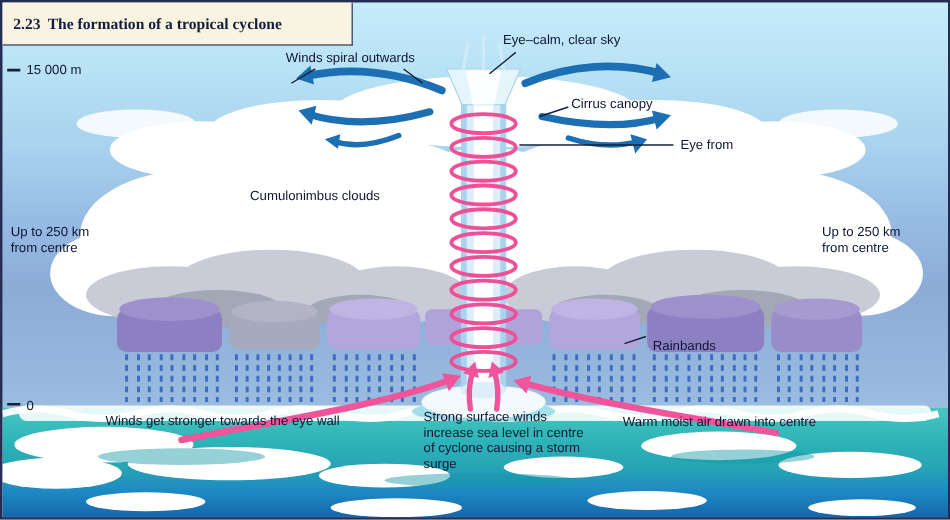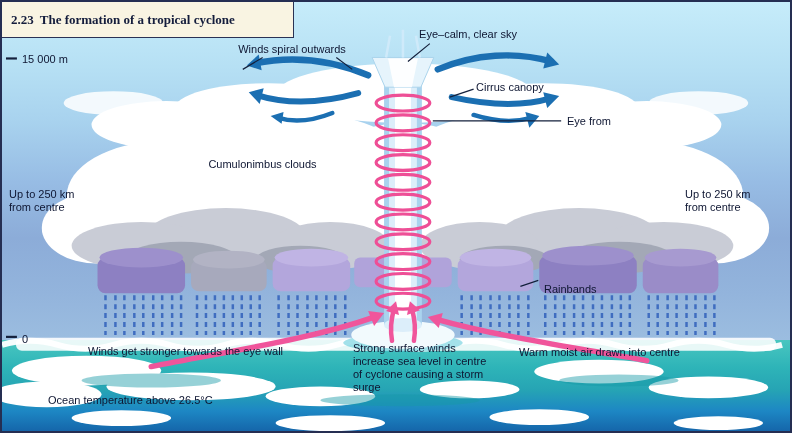--- a/index.html
+++ b/index.html
@@ -200,20 +200,19 @@
   <div class="label lbl-eye-calm">Eye–calm, clear sky</div>
   <div class="label lbl-cirrus">Cirrus canopy</div>
   <div class="label lbl-eye-wall">Eye from</div>
   <div class="label lbl-cumulonimbus">Cumulonimbus clouds</div>
   <div class="label lbl-up-left">Up to 250 km from centre</div>
   <div class="label lbl-up-right">Up to 250 km from centre</div>
   <div class="label lbl-rainbands">Rainbands</div>
   <div class="label lbl-winds-stronger">Winds get stronger towards the eye wall</div>
   <div class="label lbl-surge">Strong surface winds increase sea level in centre of cyclone causing a storm surge</div>
   <div class="label lbl-warm-moist">Warm moist air drawn into centre</div>
-  <div class="label lbl-ocean-temp">Ocean temperature above 26.5°C</div>
 
   <div class="title-box">
     <span>2.23</span>
     <span>The formation of a tropical cyclone</span>
   </div>
 
 </div>
 
 </body></html>

